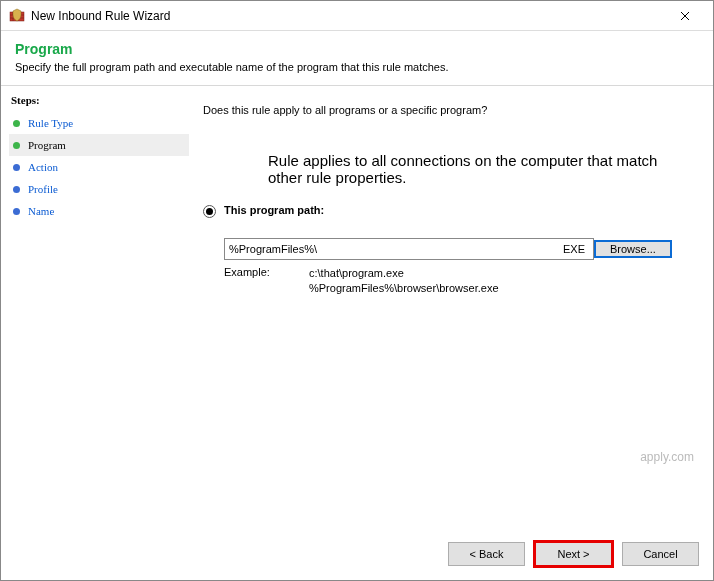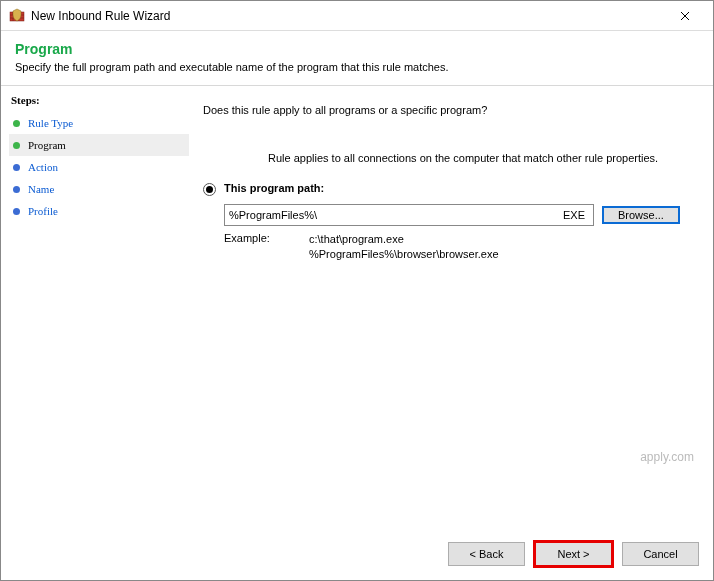--- a/index.html
+++ b/index.html
@@ -21,22 +21,22 @@
     .step.current span, .step.future span { color: #000; }
     .bullet { width: 7px; height: 7px; border-radius: 50%; margin-right: 8px; }
     .bullet.green { background: #3db54a; }
     .bullet.blue { background: #3b6cd4; }
     .main { flex: 1; padding: 18px 18px 0 14px; font-size: 11px; }
     .question { margin-bottom: 36px; }
     .option-row { display: flex; align-items: flex-start; margin-bottom: 2px; }
     .radio { appearance: none; width: 13px; height: 13px; border: 1px solid #555; border-radius: 50%; margin-right: 8px; margin-top: 1px; position: relative; }
     .radio:checked::after { content: ""; position: absolute; width: 7px; height: 7px; background: #000; border-radius: 50%; top: 2px; left: 2px; }
     .opt-label { font-weight: bold; font-size: 11px; }
-    .opt-desc { font-size: 11px; color: #000; margin-left: 21px; margin-bottom: 18px; padding-left: 44px; }
-    .path-row { display: flex; align-items: center; margin-left: 21px; margin-top: 8px; gap: 8px; }
+    .opt-desc { font-size: 15px; color: #000; margin-left: 21px; margin-bottom: 18px; padding-left: 44px; }
+    .path-row { display: flex; align-items: center; margin-left: 21px; margin-top: 20px; }
     .path-input { flex: 0 0 370px; height: 22px; border: 1px solid #888; padding: 0 4px; font-size: 11px; display: flex; align-items: center; justify-content: space-between; background: #fff; }
     .path-input .val { flex: 1; }
     .path-input .ext { color: #000; padding-right: 4px; }
     .browse-btn { height: 18px; padding: 0 14px; border: 2px solid #0b6bd4; background: #e1e1e1; font-size: 11px; cursor: default; }
     .example-row { display: flex; margin-left: 21px; margin-top: 6px; font-size: 11px; }
     .example-row .lbl { width: 85px; }
     .example-row .txt { line-height: 1.4; }
     .footer { padding: 10px 14px 14px 0; display: flex; justify-content: flex-end; gap: 10px; }
     .btn { width: 77px; height: 24px; background: #e1e1e1; border: 1px solid #adadad; font-size: 11px; cursor: default; }
     .btn.highlight { outline: 3px solid #e60000; outline-offset: -1px; }
@@ -79,25 +79,25 @@
       <div class="step current">
         <span class="bullet green"></span>
         <span>Program</span>
       </div>
       <div class="step future">
         <span class="bullet blue"></span>
         <a href="#">Action</a>
       </div>
       <div class="step future">
         <span class="bullet blue"></span>
-        <a href="#">Name</a>
+        <a href="#">Profile</a>
       </div>
       <div class="step future">
         <span class="bullet blue"></span>
-        <a href="#">Profile</a>
+        <a href="#">Name</a>
       </div>
     </div>
 
     <div class="main">
       <div class="question">Does this rule apply to all programs or a specific program?</div>
 
       <div class="opt-desc">Rule applies to all connections on the computer that match other rule properties.</div>
 
       <div class="option-row">
         <input type="radio" class="radio" name="prog" checked="" style="">

